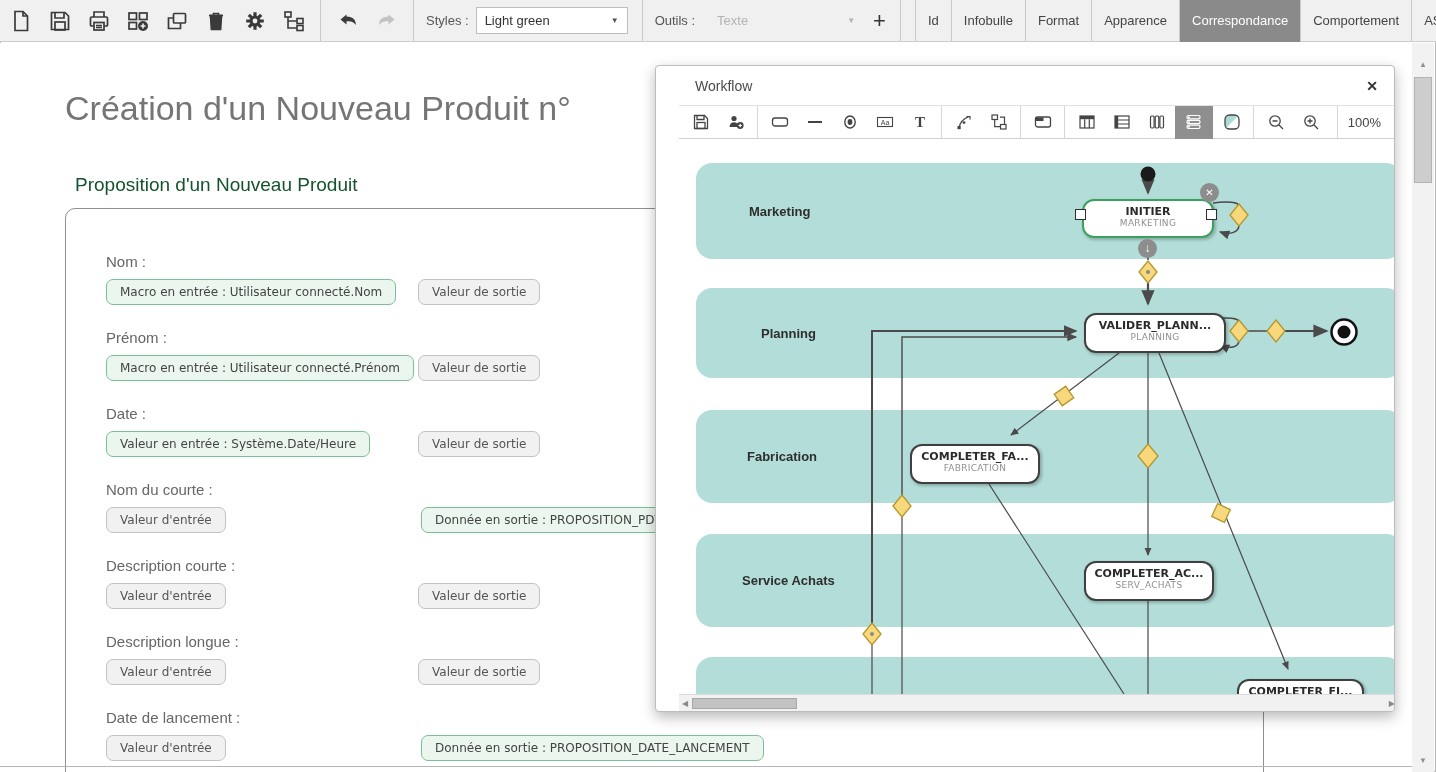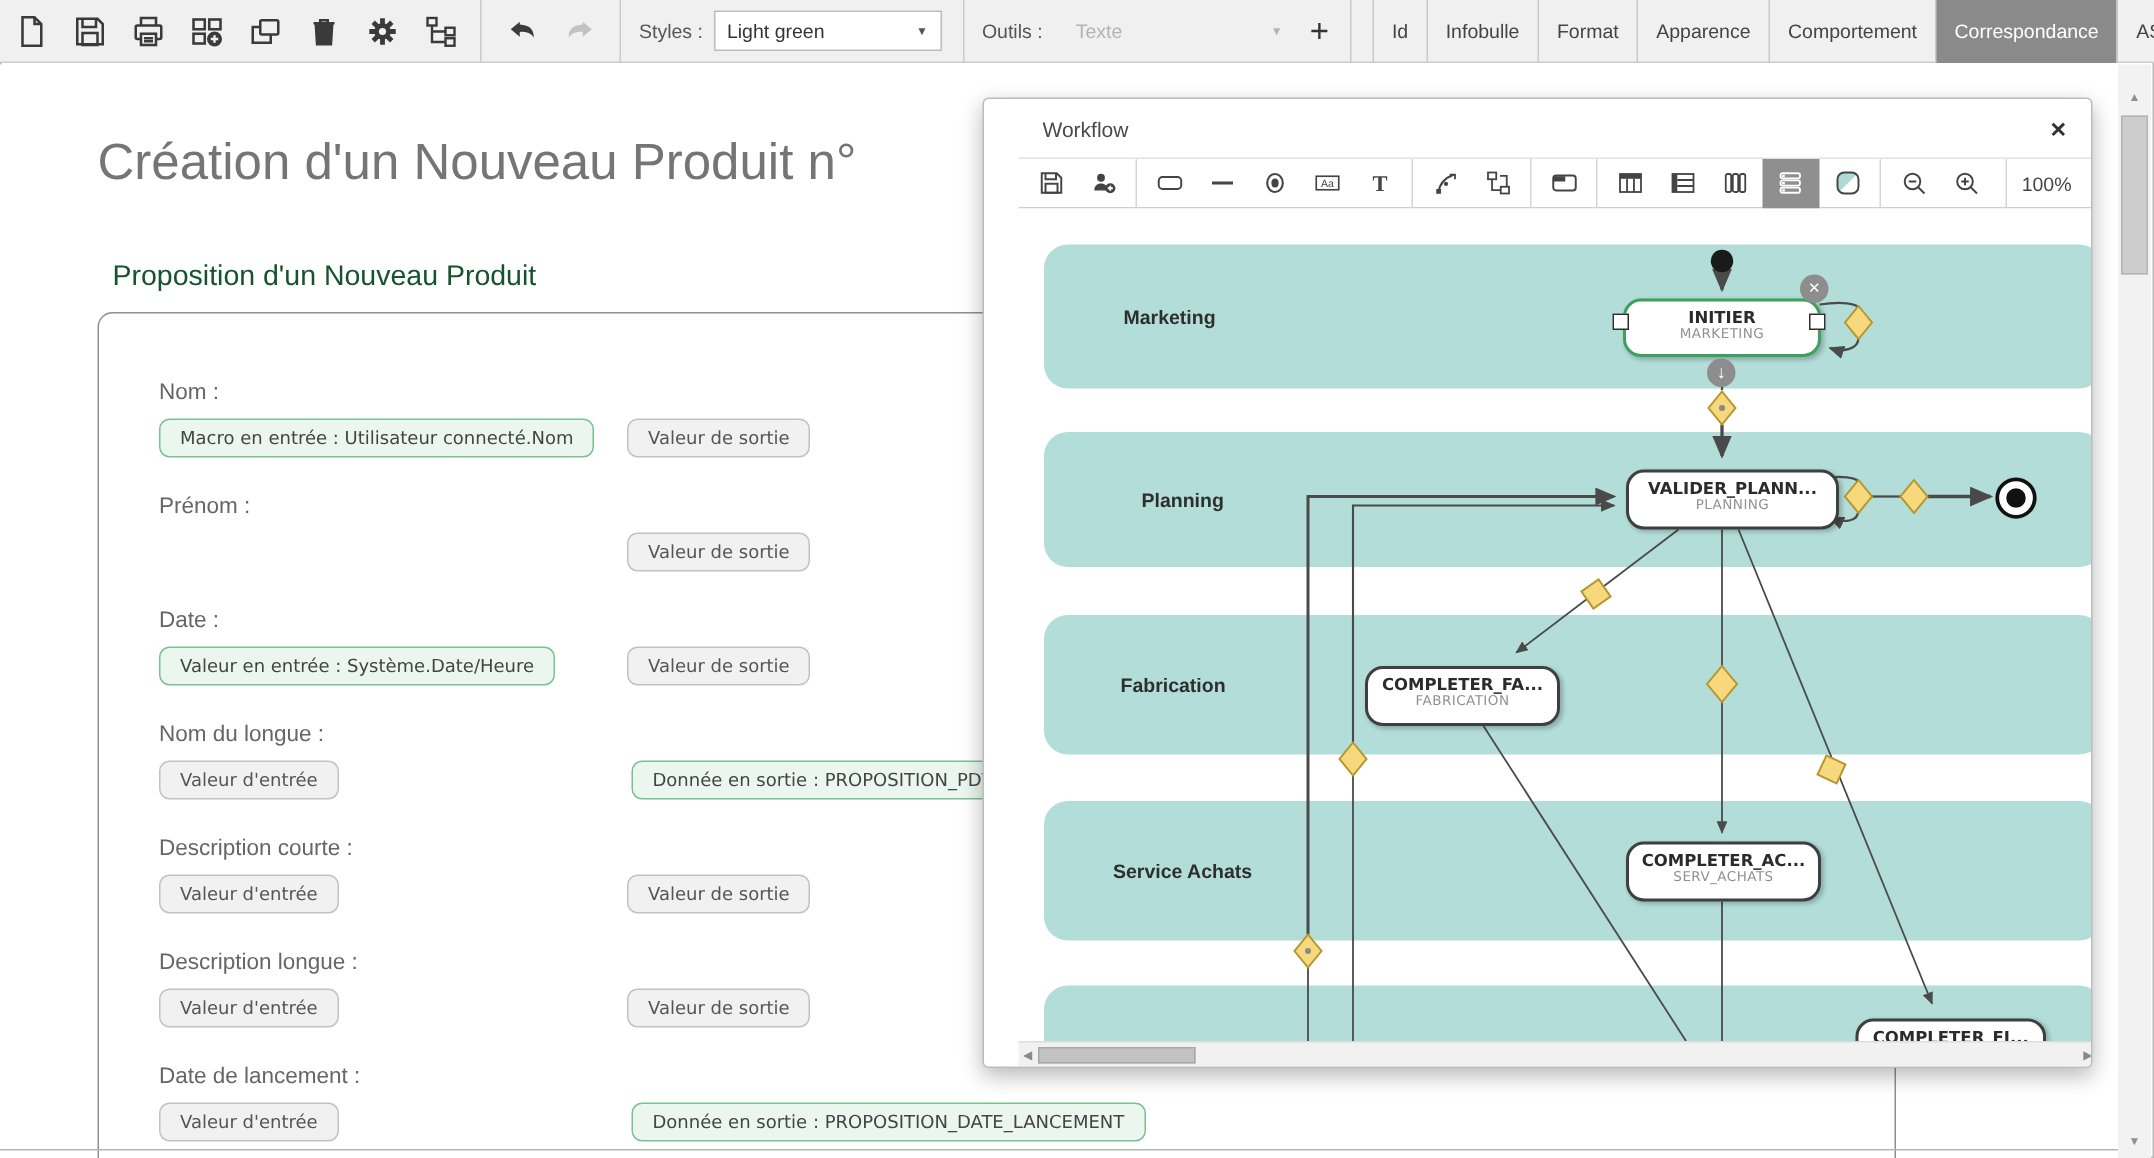--- a/index.html
+++ b/index.html
@@ -179,43 +179,44 @@
       <span class="outils-val">Texte</span>
       <span class="outils-car">▼</span>
     </div>
     <span class="tplus">+</span>
     <div class="tsep"></div>
     <div class="tabs">
       <div class="tab">Id</div>
       <div class="tab">Infobulle</div>
       <div class="tab">Format</div>
       <div class="tab">Apparence</div>
+      <div class="tab active">Correspondance</div>
       <div class="tab">Comportement</div>
-      <div class="tab active">Correspondance</div>
       <div class="tab">ASP.NET</div>
     </div>
 
   </div>
 
   <div class="content">
     <div class="page-title">Création d'un Nouveau Produit n°</div>
     <div class="section-title">Proposition d'un Nouveau Produit</div>
     <div class="form-box">
       <div class="flabel" style="top:44px">Nom :</div>
       <div class="badge green" style="left:40px;top:70px">Macro en entrée : Utilisateur connecté.Nom</div>
       <div class="badge gray col2" style="top:70px">Valeur de sortie</div>
 
       <div class="flabel" style="top:120px">Prénom :</div>
+      <div class="badge green" style="left:40px;top:146px">Macro en entrée : Utilisateur connecté.Prénom</div>
       <div class="badge gray col2" style="top:146px">Valeur de sortie</div>
 
       <div class="flabel" style="top:196px">Date :</div>
       <div class="badge green" style="left:40px;top:222px">Valeur en entrée : Système.Date/Heure</div>
       <div class="badge gray col2" style="top:222px">Valeur de sortie</div>
 
-      <div class="flabel" style="top:272px">Nom du longue :</div>
+      <div class="flabel" style="top:272px">Nom du courte :</div>
       <div class="badge gray" style="left:40px;top:298px">Valeur d'entrée</div>
       <div class="badge green wide col2g" style="top:298px">Donnée en sortie : PROPOSITION_PDT</div>
 
       <div class="flabel" style="top:348px">Description courte :</div>
       <div class="badge gray" style="left:40px;top:374px">Valeur d'entrée</div>
       <div class="badge gray col2" style="top:374px">Valeur de sortie</div>
 
       <div class="flabel" style="top:424px">Description longue :</div>
       <div class="badge gray" style="left:40px;top:450px">Valeur d'entrée</div>
       <div class="badge gray col2" style="top:450px">Valeur de sortie</div>

